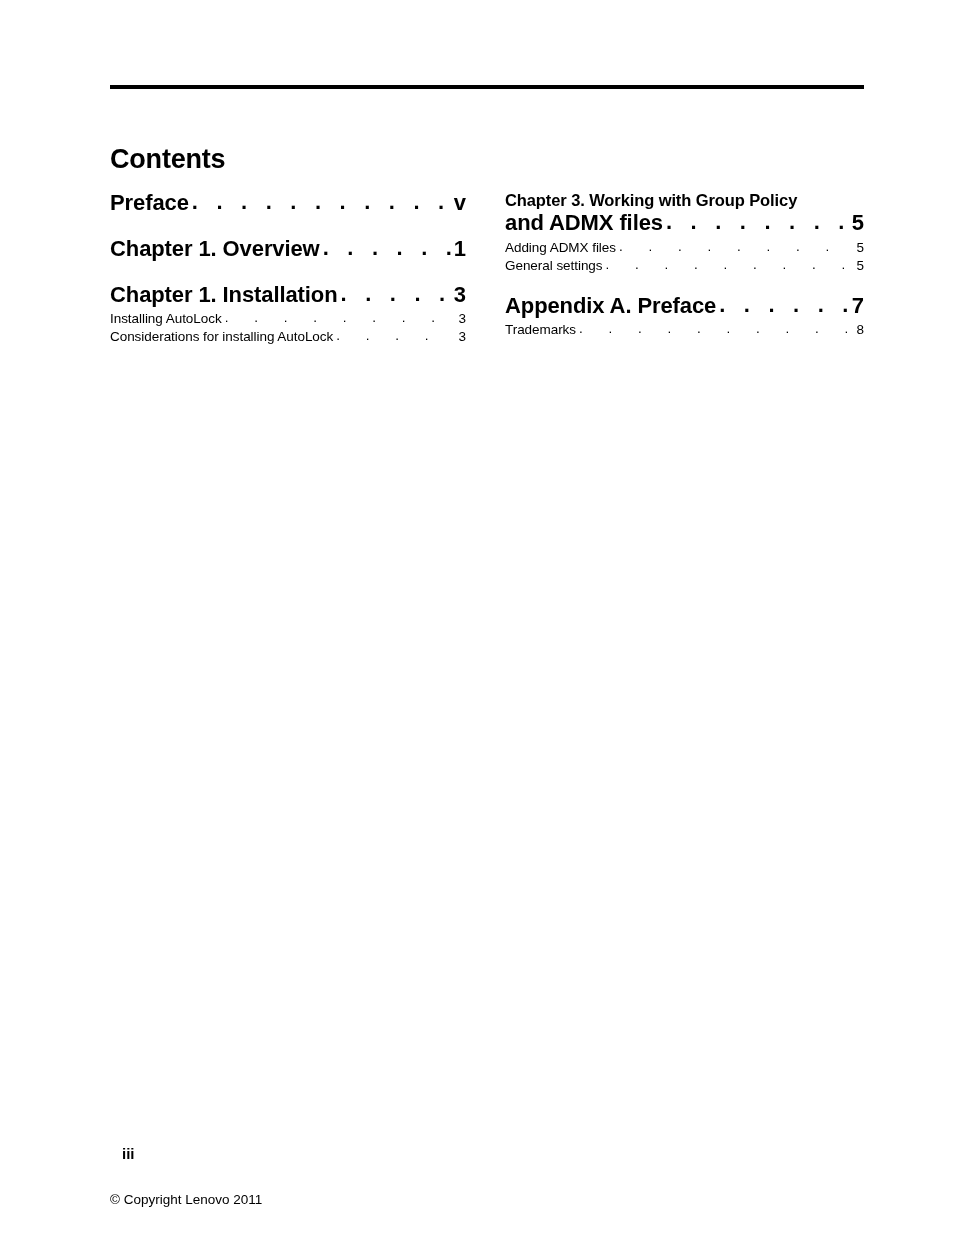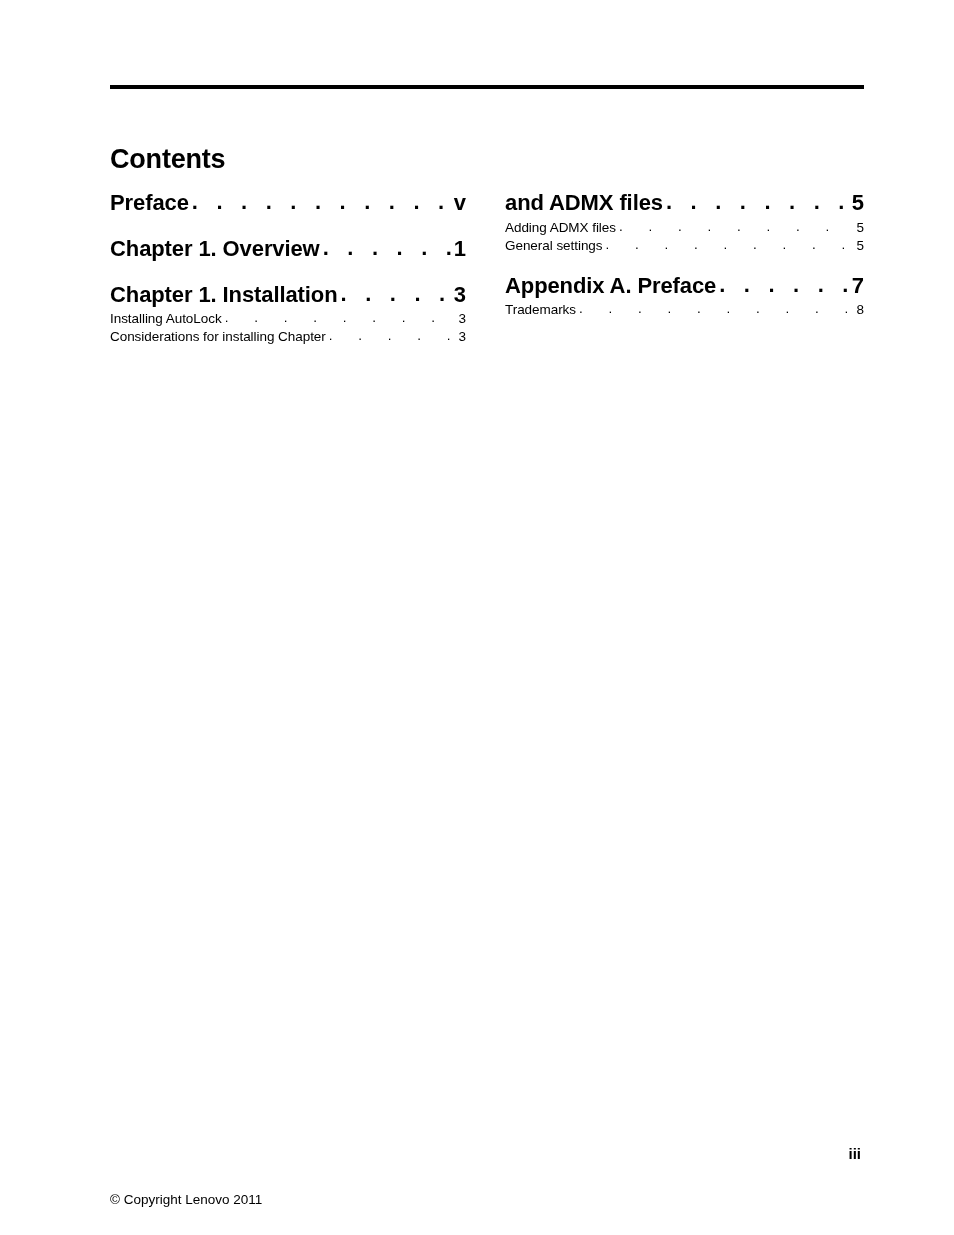--- a/index.html
+++ b/index.html
@@ -136,24 +136,23 @@
   .footer-copyright {
     position: absolute;
     left: 110px;
     top: 1192px;
     font-size: 13.5px;
     font-weight: normal;
     white-space: nowrap;
   }
   .footer-pageno {
     position: absolute;
-    left: 107px;
+    left: 122px;
     top: 1145px;
     width: 754px;
-    text-align: right;
     font-size: 15px;
     font-weight: bold;
   }
 </style>
 </head>
 <body>
 
 <div class="page">
 
   <div class="top-rule"></div>
@@ -182,30 +181,31 @@
         <span class="pageno">3</span>
       </div>
 
       <div class="entry sub">
         <span class="label">Installing AutoLock</span>
         <span class="leader">. . . . . . . . . . . . . . . . . . . . . . . . . . . . . . .</span>
         <span class="pageno">3</span>
       </div>
 
       <div class="entry sub">
-        <span class="label">Considerations for installing Chapter</span>
+        <span class="label">Considerations for installing AutoLock</span>
         <span class="leader">. . . . . . . . . . . . . . . . . . . . . . . . . . . . . . .</span>
         <span class="pageno">3</span>
       </div>
 
     </div>
 
     <div class="col col-right">
 
       <div class="chapter-wrap">
+        <div class="wrap-line1">Chapter 3. Working with Group Policy</div>
         <div class="entry chapter">
           <span class="label">and ADMX files</span>
           <span class="leader">. . . . . . . . . . . . . . . . . . . . . . . . . . . . . . .</span>
           <span class="pageno">5</span>
         </div>
       </div>
 
       <div class="entry sub">
         <span class="label">Adding ADMX files</span>
         <span class="leader">. . . . . . . . . . . . . . . . . . . . . . . . . . . . . . .</span>

